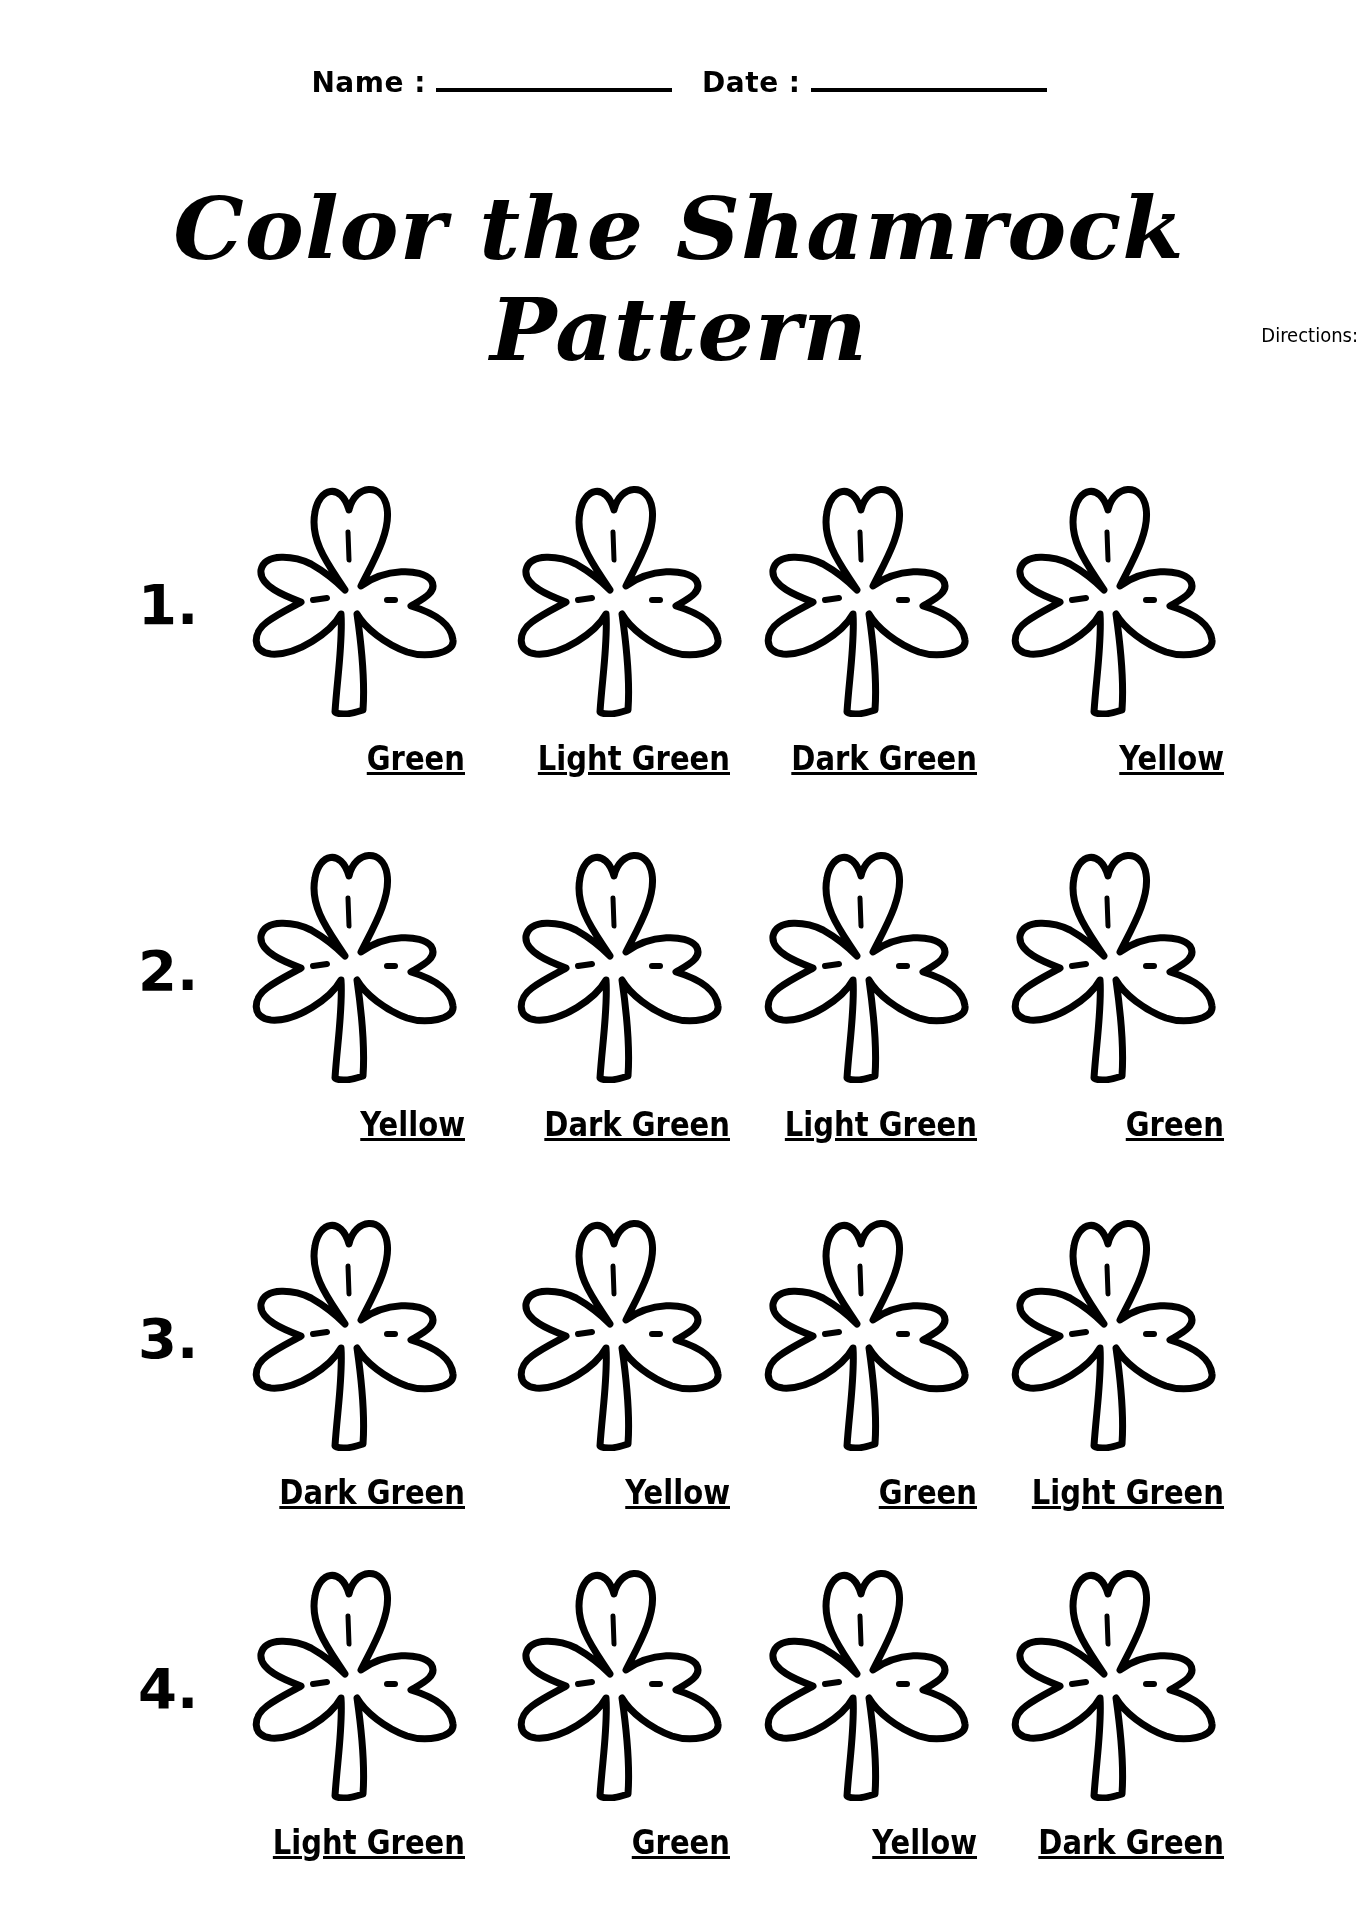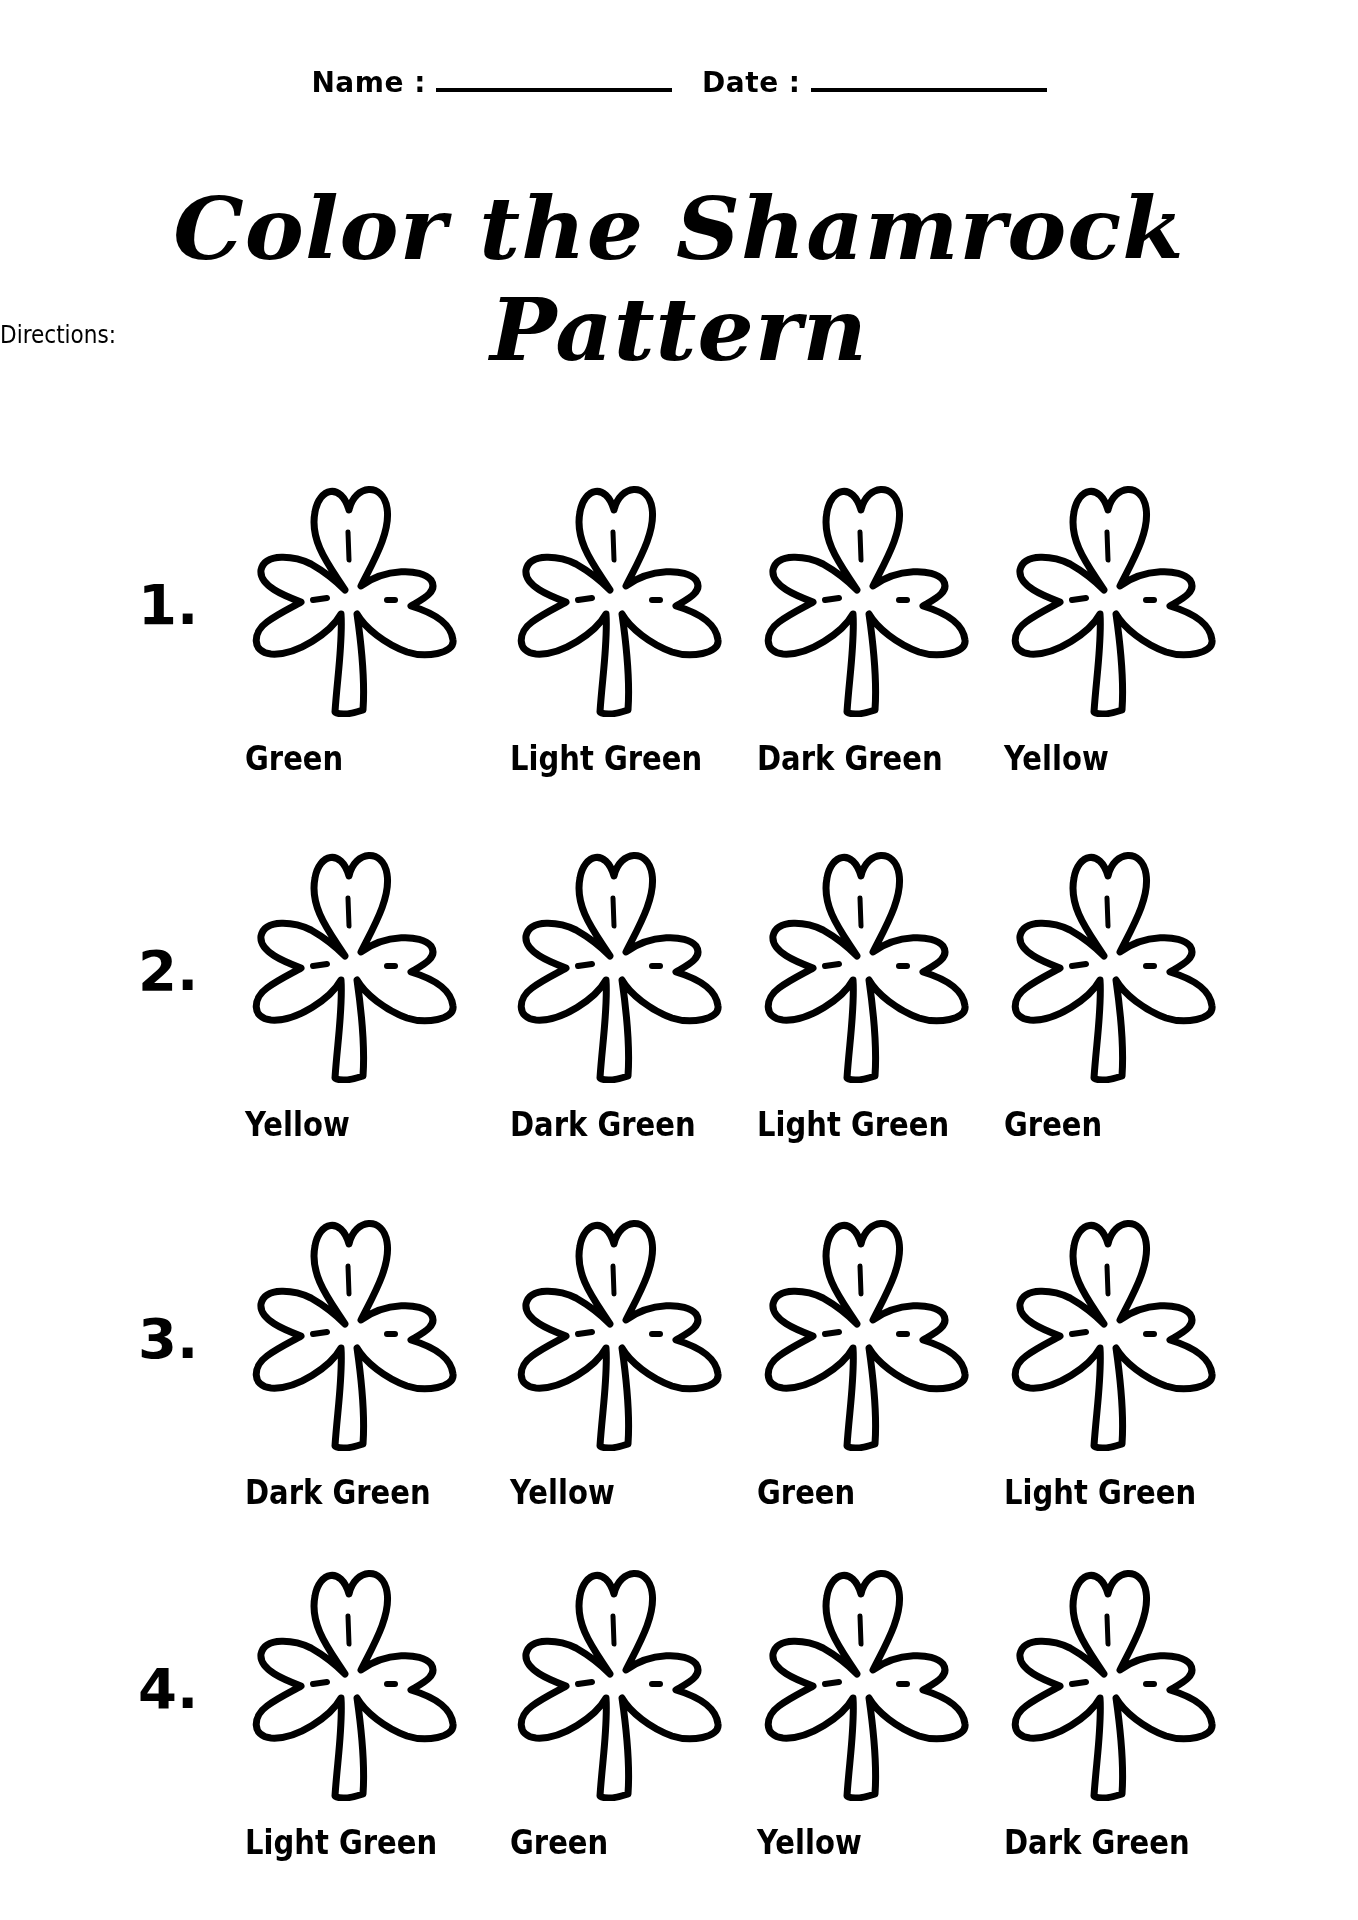--- a/index.html
+++ b/index.html
@@ -1,24 +1,24 @@
 <!DOCTYPE html>
 <html><head>
 <meta charset="utf-8">
 <style>
   html, body { margin: 0; padding: 0; background: #ffffff; }
   body { width: 1358px; height: 1920px; position: relative; overflow: hidden; color: #000; font-family: "DejaVu Sans", sans-serif; }
   .header { position: absolute; top: 66px; left: 0; width: 1358px; text-align: center; font-family: "DejaVu Sans", sans-serif; font-weight: bold; font-size: 28px; letter-spacing: 0.5px; }
   .header .field { display: inline-block; margin: 0 10px; }
   .header .blank { display: inline-block; width: 236px; border-bottom: 4px solid #000; margin-left: 10px; vertical-align: baseline; height: 4px; }
   .title { position: absolute; top: 178px; left: 0; width: 1358px; text-align: center; font-family: "DejaVu Serif", serif; font-style: italic; font-weight: bold; font-size: 86px; letter-spacing: 1px; transform: scaleX(1.03); }
-  .directions { position: absolute; top: 316px; left: 0; width: 1358px; text-align: left; font-family: "DejaVu Sans Condensed", "DejaVu Sans", sans-serif; font-size: 24px; line-height: 39px; }
+  .directions { position: absolute; top: 316px; left: 0; width: 1358px; text-align: right; font-family: "DejaVu Sans Condensed", "DejaVu Sans", sans-serif; font-size: 20px; line-height: 39px; }
   .row { position: absolute; left: 0; width: 1358px; height: 340px; }
   .row-num { position: absolute; left: 138px; font-family: "DejaVu Sans", sans-serif; font-weight: bold; font-size: 56px; }
-  .cell { position: absolute; width: 250px; text-align: left; }
+  .cell { position: absolute; width: 250px; text-align: right; text-decoration: underline; }
   .cell svg { display: block; margin: 0 auto; }
   .label { font-family: "DejaVu Sans", sans-serif; font-size: 33px; font-weight: bold; margin-top: 22px; transform: scaleX(0.88); white-space: nowrap; }
 </style>
 </head>
 <body>
 
 <div class="header">
   <span class="field">
     <span>Name :</span><span class="blank"></span>
   </span>

